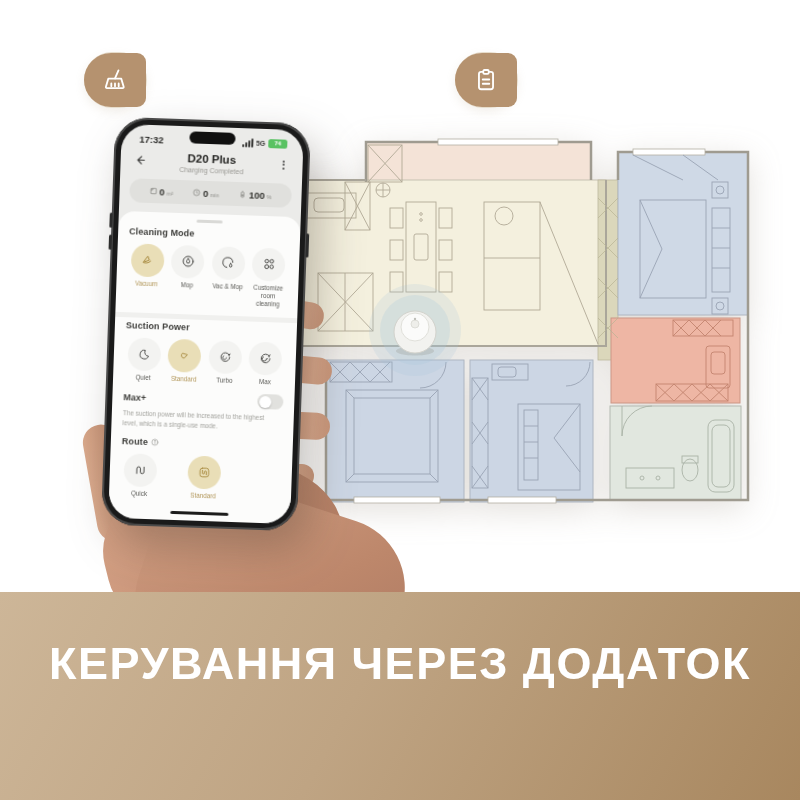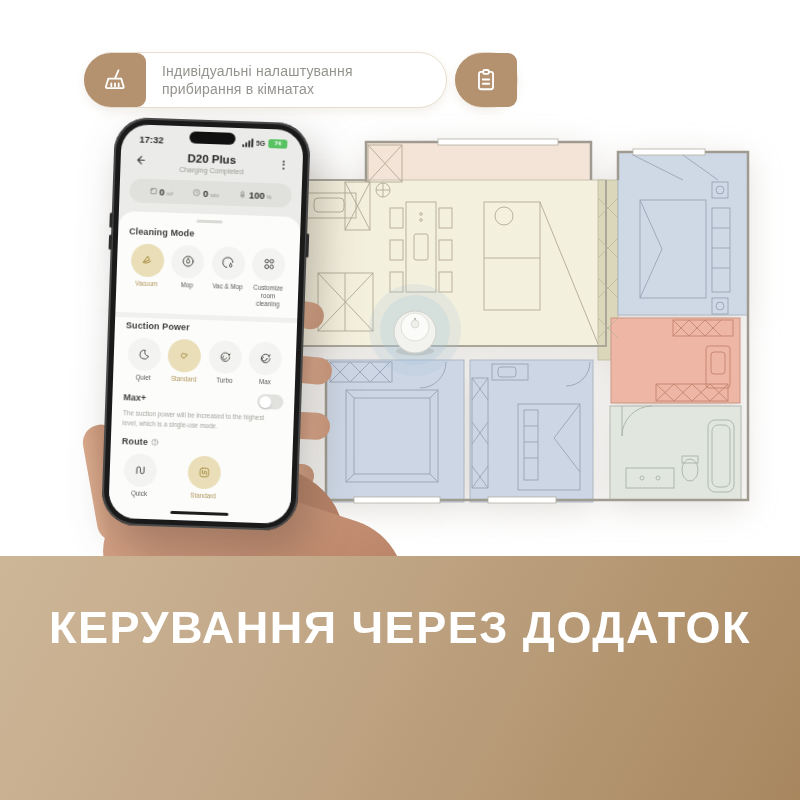--- a/index.html
+++ b/index.html
@@ -115,41 +115,40 @@
   .maxplus-label{font-size:9px;font-weight:700;color:#3d3d3a;}
   .toggle{width:26px;height:15px;border-radius:8px;background:#e1e1de;position:relative;}
   .toggle .knob{position:absolute;left:1.5px;top:1.5px;width:12px;height:12px;
     border-radius:50%;background:#ffffff;box-shadow:0 1px 2px rgba(0,0,0,.2);}
   .maxplus-desc{font-size:6.4px;line-height:1.5;color:#a3a39e;margin-top:4px;width:96%;}
   .route-sec{margin-top:9px;}
   .home-indicator{width:58px;height:3.5px;border-radius:2px;background:#1d1d1c;
     margin:auto auto 0;flex:0 0 auto;}
   
   .banner{
-    position:absolute;left:0;right:0;bottom:0;height:244px;z-index:5;
+    position:absolute;left:0;right:0;bottom:0;height:208px;z-index:5;
     background:linear-gradient(118deg,#cdb698 0%,#bfa483 45%,#a8875f 100%);
     display:flex;justify-content:center;
   }
   .banner-title{
     margin-top:46px;font-size:45px;font-weight:700;color:#ffffff;
     letter-spacing:1.5px;white-space:nowrap;
   }
 </style>
 </head>
 <body>
 
 <div class="badge" id="badge-1">
   <div class="badge-icon">
     <svg width="26" height="26" viewBox="0 0 24 24" fill="none" stroke="#fff" stroke-width="1.7" stroke-linecap="round" stroke-linejoin="round">
       <path d="M15.2 3.2 L12 10.6"></path>
       <path d="M5.8 10.8 h12 l2.2 7.4 a1 1 0 0 1 -1 1.3 H4.6 a1 1 0 0 1 -1 -1.3 Z"></path>
       <path d="M8.6 15.2 v2.6 M12 15.2 v2.6 M15.4 15.2 v2.6"></path>
     </svg>
   </div>
-  <div class="badge-label">Індивідуальні налаштування прибирання в кімнатах</div>
 </div>
 
 <div class="badge" id="badge-2">
   <div class="badge-icon">
     <svg width="26" height="26" viewBox="0 0 24 24" fill="none" stroke="#fff" stroke-width="1.7" stroke-linecap="round" stroke-linejoin="round">
       <rect x="5.5" y="4.5" width="13" height="16" rx="2"></rect>
       <rect x="9.5" y="2.8" width="5" height="3.6" rx="1" fill="#b5926f"></rect>
       <path d="M9 11.5 h6 M9 15.5 h6"></path>
     </svg>
   </div>

